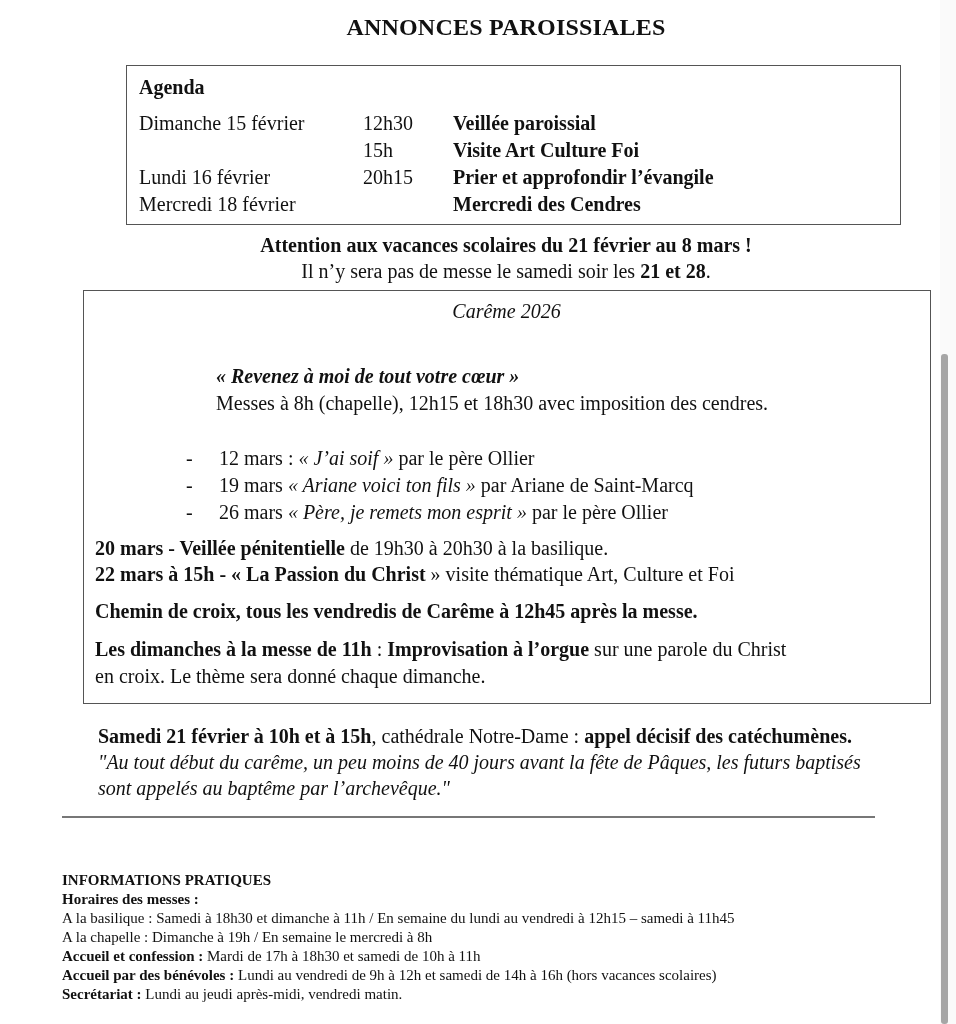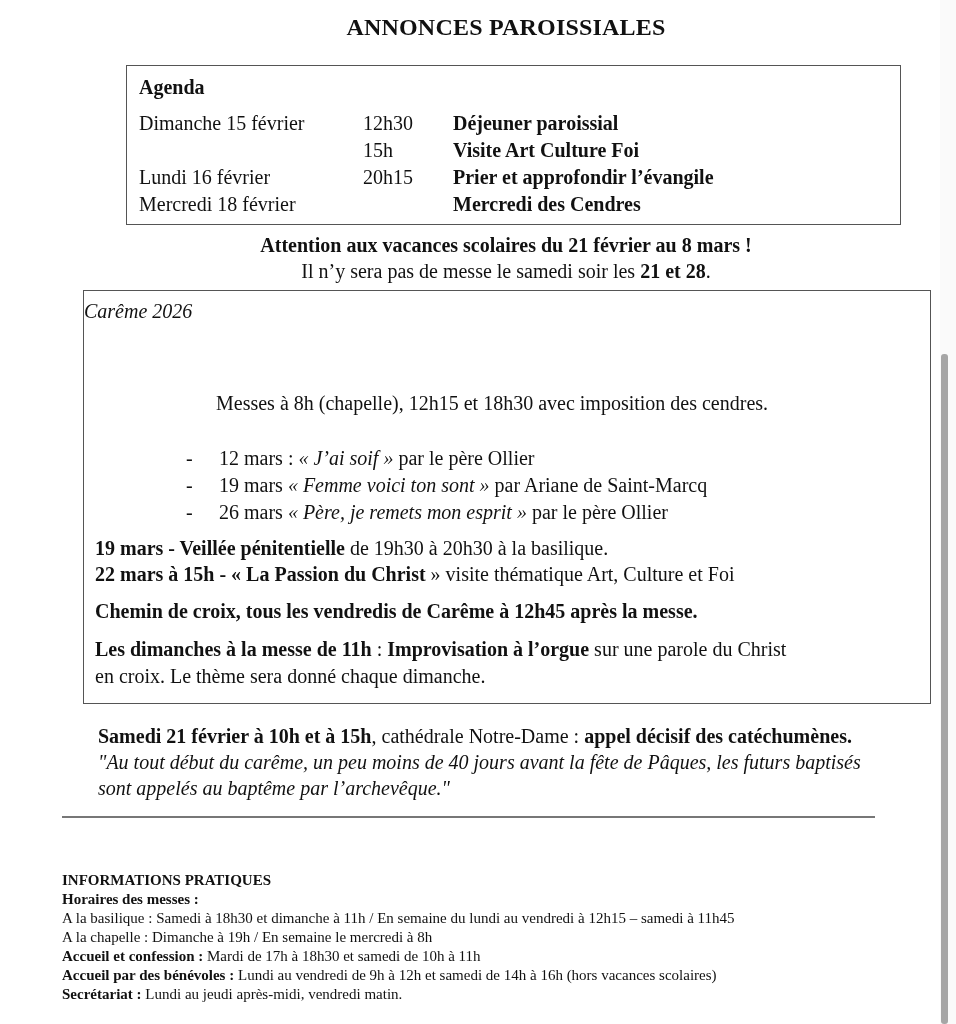--- a/index.html
+++ b/index.html
@@ -41,21 +41,21 @@
 <body>
 
 <div class="page">
   <div class="title">ANNONCES PAROISSIALES</div>
 
   <div class="box agenda">
     <div class="agenda-head">Agenda</div>
     <div class="agenda-row" style="top:46px">
       <span class="d">Dimanche 15 février</span>
       <span class="t">12h30</span>
-      <span class="e">Déjeuner paroissial</span>
+      <span class="e">Veillée paroissial</span>
     </div>
     <div class="agenda-row" style="top:73px">
       <span class="d"></span>
       <span class="t">15h</span>
       <span class="e">Visite Art Culture Foi</span>
     </div>
     <div class="agenda-row" style="top:100px">
       <span class="d">Lundi 16 février</span>
       <span class="t">20h15</span>
       <span class="e">Prier et approfondir l’évangile</span>
@@ -64,29 +64,30 @@
       <span class="d">Mercredi 18 février</span>
       <span class="t"></span>
       <span class="e">Mercredi des Cendres</span>
     </div>
   </div>
 
   <div class="notice b" style="top:234px">Attention aux vacances scolaires du 21 février au 8 mars !</div>
   <div class="notice" style="top:260px"><span>Il n’y sera pas de messe le samedi soir les </span><span class="b">21 et 28</span><span>.</span></div>
 
   <div class="box careme">
-    <div class="line i" style="left:0;width:845px;text-align:left;top:9px">Carême 2026</div>
+    <div class="line i" style="left:0;width:845px;text-align:center;top:9px">Carême 2026</div>
+    <div class="line b i" style="left:132px;top:74px">« Revenez à moi de tout votre cœur »</div>
     <div class="line" style="left:132px;top:101px">Messes à 8h (chapelle), 12h15 et 18h30 avec imposition des cendres.</div>
     <div class="line" style="left:102px;top:156px">-</div>
     <div class="line" style="left:135px;top:156px"><span>12 mars : </span><span class="i">« J’ai soif »</span><span> par le père Ollier</span></div>
     <div class="line" style="left:102px;top:183px">-</div>
-    <div class="line" style="left:135px;top:183px"><span>19 mars </span><span class="i">« Femme voici ton sont »</span><span> par Ariane de Saint-Marcq</span></div>
+    <div class="line" style="left:135px;top:183px"><span>19 mars </span><span class="i">« Ariane voici ton fils »</span><span> par Ariane de Saint-Marcq</span></div>
     <div class="line" style="left:102px;top:210px">-</div>
     <div class="line" style="left:135px;top:210px"><span>26 mars </span><span class="i">« Père, je remets mon esprit »</span><span> par le père Ollier</span></div>
-    <div class="line" style="top:246px"><span class="b">19 mars - Veillée pénitentielle</span><span> de 19h30 à 20h30 à la basilique.</span></div>
+    <div class="line" style="top:246px"><span class="b">20 mars - Veillée pénitentielle</span><span> de 19h30 à 20h30 à la basilique.</span></div>
     <div class="line" style="top:272px"><span class="b">22 mars à 15h - « La Passion du Christ</span><span> » visite thématique Art, Culture et Foi</span></div>
     <div class="line b" style="top:309px">Chemin de croix, tous les vendredis de Carême à 12h45 après la messe.</div>
     <div class="line" style="top:347px"><span class="b">Les dimanches à la messe de 11h</span><span> : </span><span class="b">Improvisation à l’orgue</span><span> sur une parole du Christ</span></div>
     <div class="line" style="top:374px">en croix. Le thème sera donné chaque dimanche.</div>
   </div>
 
   <div class="free">
     <div class="line" style="top:725px"><span class="b">Samedi 21 février à 10h et à 15h</span><span>, cathédrale Notre-Dame : </span><span class="b">appel décisif des catéchumènes.</span></div>
     <div class="line i" style="top:751px">"Au tout début du carême, un peu moins de 40 jours avant la fête de Pâques, les futurs baptisés</div>
     <div class="line i" style="top:777px">sont appelés au baptême par l’archevêque."</div>

